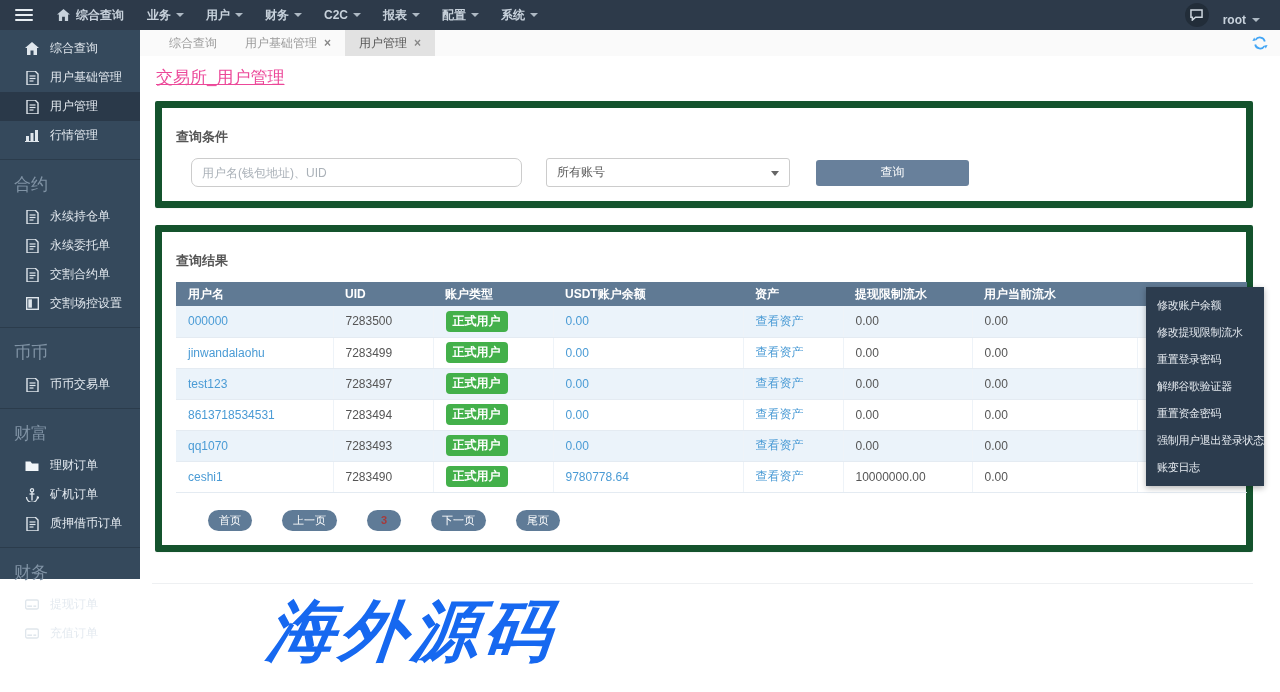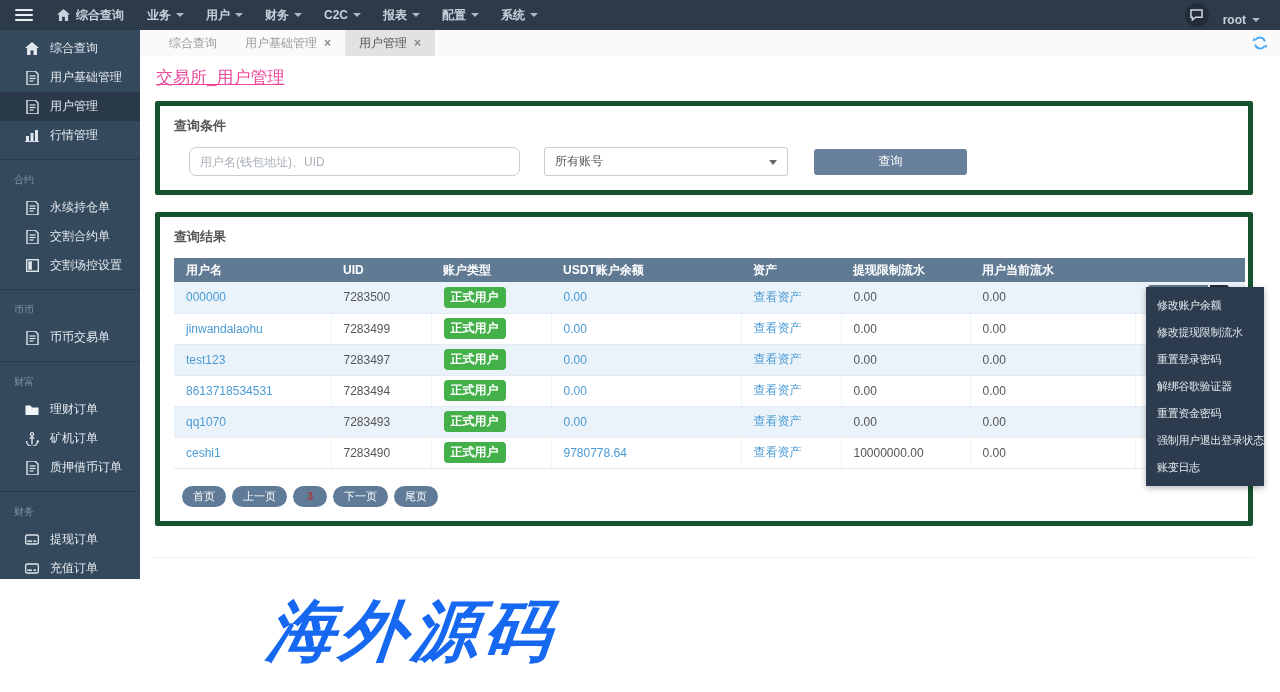--- a/index.html
+++ b/index.html
@@ -20,38 +20,38 @@
   .nav-item { display:flex; align-items:center; gap:5px; padding:0 11px; height:30px; font-weight:bold; cursor:pointer; }
   .caret { width:0; height:0; border-left:4px solid transparent; border-right:4px solid transparent; border-top:4px solid #aeb9c4; }
   .nav-right { margin-left:auto; display:flex; align-items:flex-end; gap:14px; padding-right:20px; }
   .chat-circle { width:24px; height:24px; border-radius:50%; background:#222d39; display:flex; align-items:center; justify-content:center; cursor:pointer; }
   .nav-user { display:flex; align-items:center; gap:6px; font-weight:bold; cursor:pointer; }
 
   
   .sidebar { position:absolute; top:30px; left:0; width:140px; height:549px; background:#35495c; }
   .side-group { padding:4px 0 9px; }
   .side-group + .side-group { border-top:1px solid #2b3c4c; }
-  .group-label { padding:9px 14px 6px; font-size:10px; color:#8093a5; }
+  .group-label { padding:9px 14px 6px; font-size:17px; color:#8093a5; }
   .side-item { height:29px; display:flex; align-items:center; gap:11px; padding-left:25px; color:#e4eaf0; cursor:pointer; white-space:nowrap; }
   .side-item.active { background:#2a3949; }
   .side-icon { width:14px; height:14px; flex:0 0 14px; display:flex; align-items:center; justify-content:center; }
   .side-icon svg { display:block; }
 
   
   .main { position:absolute; top:30px; left:140px; width:1140px; height:662px; background:#fff; }
 
   .tabbar { height:26px; background:#fafafa; display:flex; align-items:stretch; padding-left:15px; position:relative; }
   .tab { display:flex; align-items:center; gap:7px; padding:0 14px; color:#9a9a9a; cursor:pointer; }
   .tab.active { background:#e2e2e2; color:#555; }
   .tab .close-x { font-weight:bold; font-size:12px; color:#888; cursor:pointer; }
   .refresh-btn { position:absolute; right:12px; top:5px; cursor:pointer; }
 
   .page-title { font-size:17px; color:#ec4899; padding:10px 0 12px 16px;text-decoration:underline; }
 
-  .panel { margin:0 27px 0 15px; background:#fff; border:5px solid #14532d; border-radius:2px; box-shadow:0 1px 1px rgba(0,0,0,.04); padding:11px 14px 14px; }
+  .panel { margin:0 27px 0 15px; background:#fff; border:7px solid #14532d; border-radius:2px; box-shadow:0 1px 1px rgba(0,0,0,.04); padding:20px 14px 14px; }
   .panel-title { font-size:13px; font-weight:bold; color:#555; margin-bottom:12px; }
   .panel.query { margin-bottom:17px; }
 
   .form-row { display:flex; align-items:center; padding-left:15px; }
   .kw-input { width:331px; height:29px; border:1px solid #ccc; border-radius:7px; padding:0 10px; font-size:12px; color:#555; font-family:"Liberation Sans", sans-serif; outline:none; }
   .kw-input::placeholder { color:#aab1b8; }
   .select-box { position:relative; margin-left:24px; width:244px; height:29px; border:1px solid #ccc; border-radius:3px; background:#fff; display:flex; align-items:center; padding:0 10px; color:#555; cursor:pointer; }
   .select-box::after { content:""; position:absolute; right:10px; top:12px; width:0; height:0; border-left:4px solid transparent; border-right:4px solid transparent; border-top:5px solid #666; }
   .search-btn { margin-left:26px; width:153px; height:26px; background:#68809b; border:none; border-radius:3px; color:#fff; font-size:12px; cursor:pointer; font-family:"Liberation Sans", sans-serif; }
 
@@ -67,21 +67,21 @@
   .split-main { width:60px; background:#66798d; color:#fff; font-size:13px; display:flex; align-items:center; justify-content:center; border-radius:3px 0 0 3px; cursor:pointer; }
   .split-caret { width:19px; margin-left:2px; background:#202c39; border-radius:0 3px 3px 0; display:flex; align-items:center; justify-content:center; cursor:pointer; }
   .split-caret .caret { border-top-color:#fff; }
 
   
   .action-menu { position:absolute; left:1006px; top:245px; width:118px; background:#2c3c4e; box-shadow:0 2px 6px rgba(0,0,0,.3); padding:5px 0; z-index:10; list-style:none;margin-top:12px; }
   .action-menu li { height:27px; line-height:27px; padding-left:11px; color:#e3e8ee; font-size:11px; letter-spacing:-.3px; cursor:pointer; white-space:nowrap; }
 
   
   .pagination { display:flex; align-items:center; gap:6px; margin-top:17px; padding-left:8px; }
-  .page-pill { min-width:34px; padding:0 11px; height:21px; border-radius:11px; background:#5f7b97; color:#fff; font-size:11px; display:flex; align-items:center; justify-content:center; cursor:pointer; }
+  .page-pill { min-width:34px; padding:0 11px; height:21px; border-radius:11px; background:#5f7b97; color:#fff; font-size:11px; display:flex; align-items:center; justify-content:center; cursor:pointer;margin-left:24px; }
   .page-current { width:22px; height:21px; padding:0; color:#a63a3a; font-weight:bold; }
 
   .bottom-divider { margin:31px 27px 0 12px; border-top:1px solid #eef0f2; }
 
   .watermark {
     position:absolute; left:128px; top:556px; width:470px;
     font-family:"DejaVu Serif", serif; font-style:italic; font-weight:bold;
     font-size:67px; letter-spacing:5px; color:#1668f0; transform:skewX(-6deg);
   }
 </style>
@@ -194,20 +194,31 @@
       <div class="side-item">
         <span class="side-icon">
           <svg width="13" height="14" viewBox="0 0 13 14">
             <path d="M1 0 h8 l3 3 v11 H1 Z" fill="none" stroke="#dfe6ec" stroke-width="1.4"></path>
             <line x1="3.5" y1="5" x2="9.5" y2="5" stroke="#dfe6ec" stroke-width="1.2"></line>
             <line x1="3.5" y1="7.5" x2="9.5" y2="7.5" stroke="#dfe6ec" stroke-width="1.2"></line>
             <line x1="3.5" y1="10" x2="7.5" y2="10" stroke="#dfe6ec" stroke-width="1.2"></line>
           </svg>
         </span>
         <span>永续持仓单</span>
+      </div>
+      <div class="side-item">
+        <span class="side-icon">
+          <svg width="13" height="14" viewBox="0 0 13 14">
+            <path d="M1 0 h8 l3 3 v11 H1 Z" fill="none" stroke="#dfe6ec" stroke-width="1.4"></path>
+            <line x1="3.5" y1="5" x2="9.5" y2="5" stroke="#dfe6ec" stroke-width="1.2"></line>
+            <line x1="3.5" y1="7.5" x2="9.5" y2="7.5" stroke="#dfe6ec" stroke-width="1.2"></line>
+            <line x1="3.5" y1="10" x2="7.5" y2="10" stroke="#dfe6ec" stroke-width="1.2"></line>
+          </svg>
+        </span>
+        <span>永续委托单</span>
       </div>
       <div class="side-item">
         <span class="side-icon">
           <svg width="13" height="14" viewBox="0 0 13 14">
             <path d="M1 0 h8 l3 3 v11 H1 Z" fill="none" stroke="#dfe6ec" stroke-width="1.4"></path>
             <line x1="3.5" y1="5" x2="9.5" y2="5" stroke="#dfe6ec" stroke-width="1.2"></line>
             <line x1="3.5" y1="7.5" x2="9.5" y2="7.5" stroke="#dfe6ec" stroke-width="1.2"></line>
             <line x1="3.5" y1="10" x2="7.5" y2="10" stroke="#dfe6ec" stroke-width="1.2"></line>
           </svg>
         </span>

